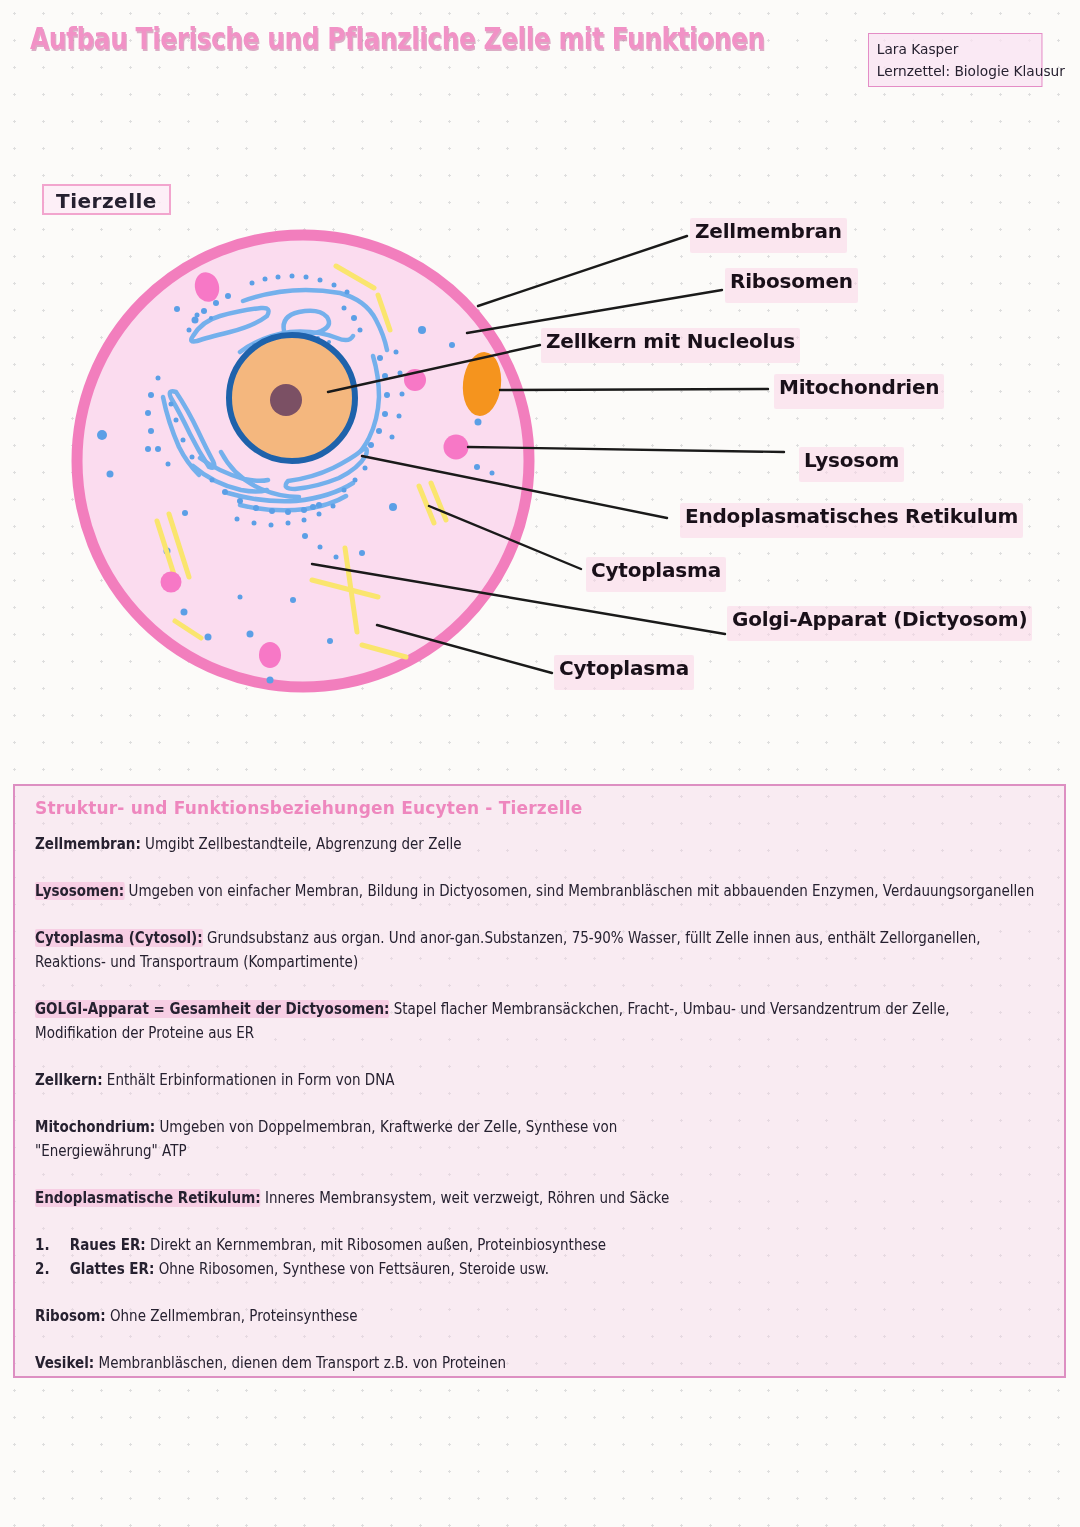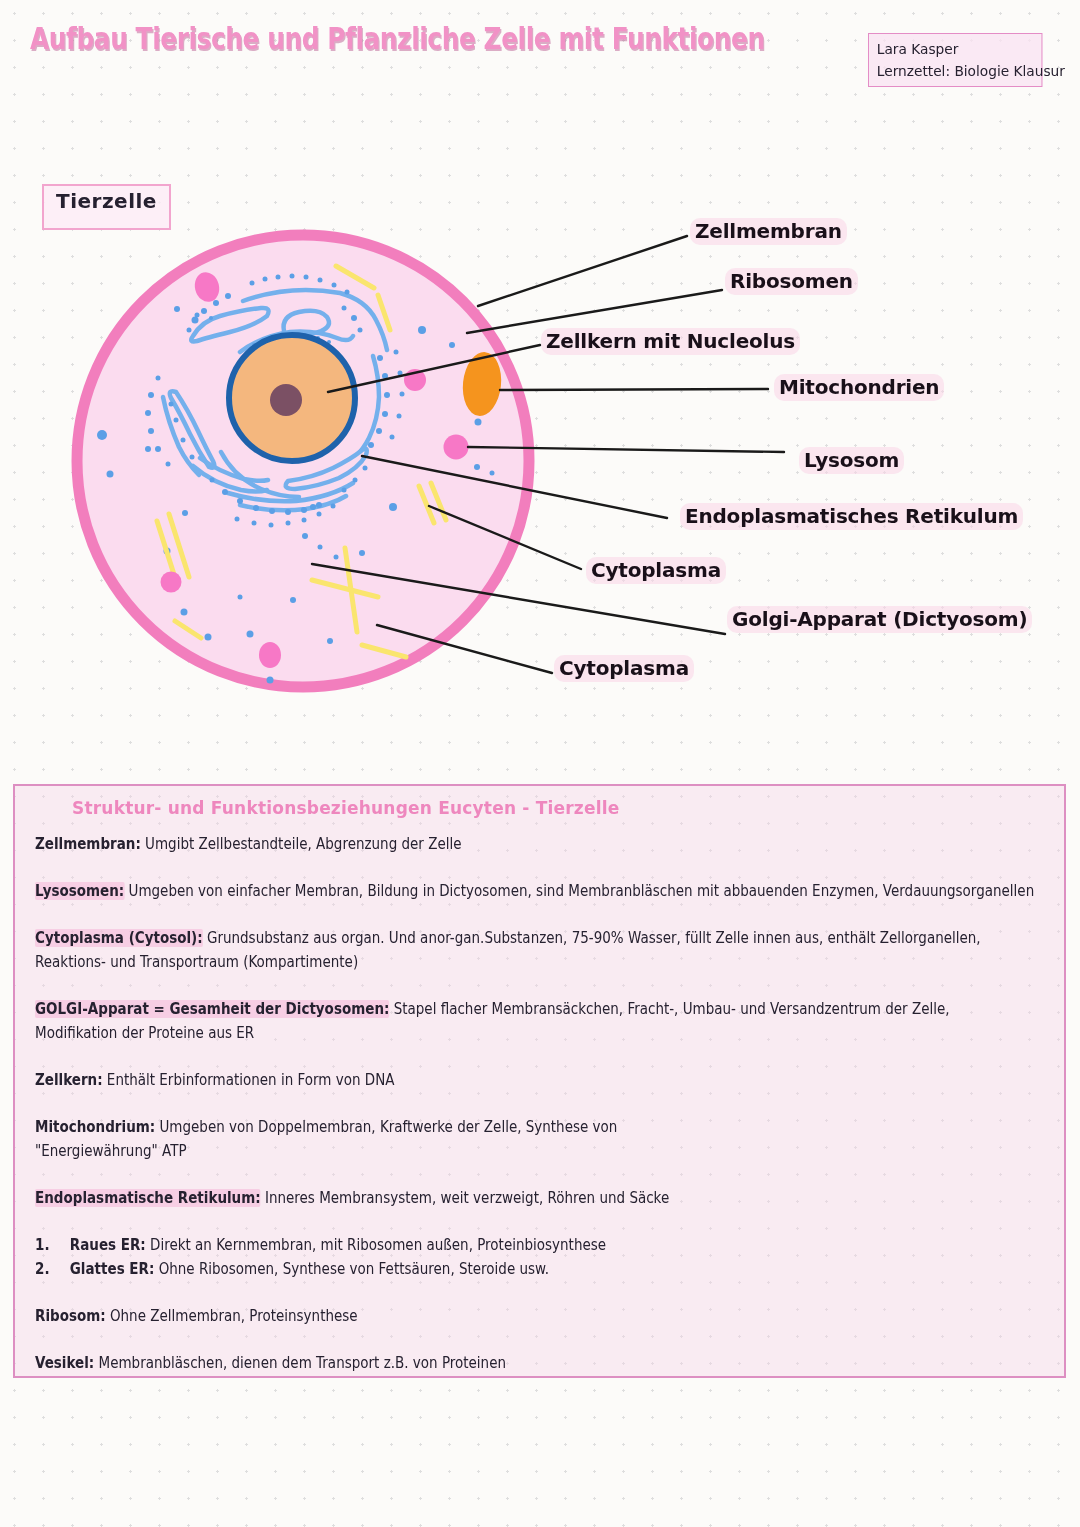--- a/index.html
+++ b/index.html
@@ -24,38 +24,38 @@
   .author-box {
     position: absolute; left: 868px; top: 33px; width: 178px;
     border: 1.5px solid #e48cc6; background: rgba(250,227,241,0.75);
     padding: 4px 8px; font-size: 14px; line-height: 22px;
     transform: scaleX(0.98); transform-origin: left top;
     white-space: nowrap;
   }
   .tierzelle-box {
     position: absolute; left: 42px; top: 184px;
     border: 2px solid #f2a5ce; background: rgba(252,236,246,0.8);
-    padding: 3px 12px 15px; font-size: 20px; font-weight: 700;
+    padding: 3px 12px 0; font-size: 20px; font-weight: 700;
     letter-spacing: 0.5px;
   }
   svg.diagram { position: absolute; left: 0; top: 0; }
   .cell-label {
     position: absolute; white-space: nowrap;
     font-size: 20px; font-weight: 700; letter-spacing: -0.2px;
-    background: rgba(249,214,231,0.55); padding: 1px 5px 2px;
-    border-radius: 10px; color: #191019;
+    background: rgba(249,214,231,0.55); padding: 1px 5px 10px;
+    border-radius: 2px; color: #191019;
   }
   .info-box {
     position: absolute; left: 13px; top: 784px; width: 1053px; height: 594px;
     border: 2px solid #dd8fc2; background: rgba(244,210,232,0.38);
     padding: 12px 20px;
   }
   .info-heading {
     color: #ee87be; font-size: 17px; font-weight: 600;
-    letter-spacing: 0.2px; margin-bottom: 14px; margin-left: 37px;
+    letter-spacing: 0.2px; margin-bottom: 14px;
   }
   .entry {
     font-size: 15.5px; line-height: 24px; margin-bottom: 23px;
     width: 1150px; transform: scaleX(0.87); transform-origin: left top;
   }
   .entry .term { font-weight: 700; }
   .entry .term.hl { background: rgba(246,182,216,0.55); border-radius: 2px; }
   .entry .desc { white-space: pre-line; }
   .er-list { margin-bottom: 23px; width: 1150px; transform: scaleX(0.87); transform-origin: left top; }
   .er-item { display: flex; font-size: 15.5px; line-height: 24px; }

